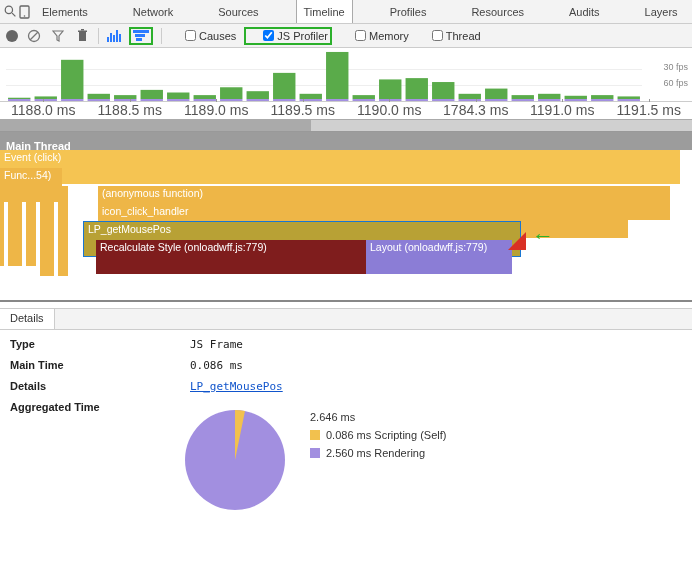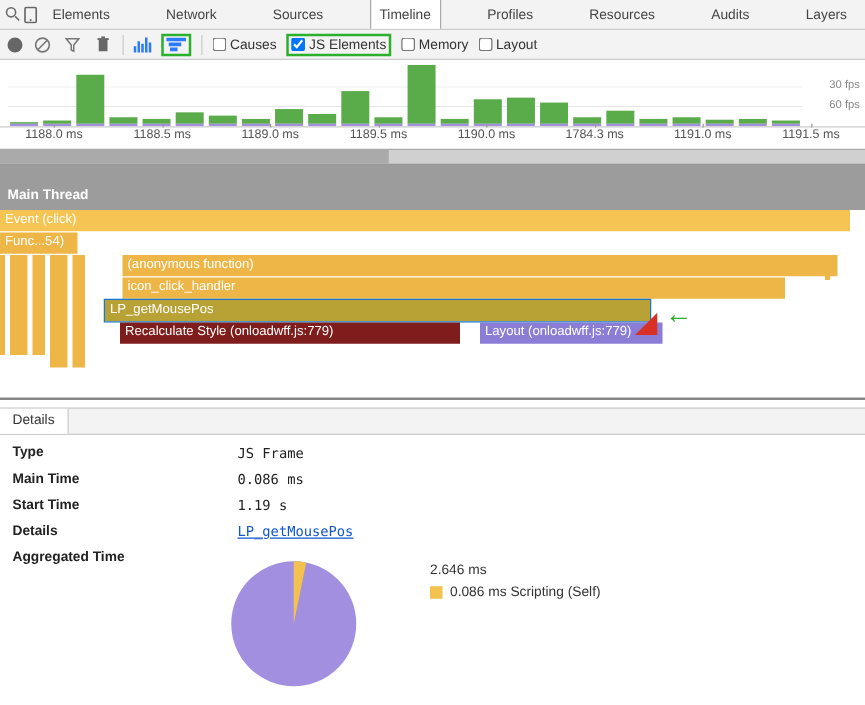--- a/index.html
+++ b/index.html
@@ -10,42 +10,42 @@
 .topbar .tab { padding: 0 7px; display: flex; align-items: center; color: #444; cursor: pointer; border-left: 1px solid transparent; border-right: 1px solid transparent; }
 .topbar .tab.active { border-left: 1px solid #aaa; border-right: 1px solid #aaa; background: #fff; font-weight: 400; }
 .topbar .spacer { flex: 1; }
 .toolbar { height: 24px; border-bottom: 1px solid #ccc; display: flex; align-items: center; padding: 0 6px; gap: 8px; background: #f3f3f3; }
 .toolbar .circle { width: 12px; height: 12px; border-radius: 50%; background: #666; }
 .toolbar .ico { width: 16px; height: 16px; display: flex; align-items: center; justify-content: center; color: #666; cursor: pointer; }
 .toolbar .sep { width: 1px; height: 16px; background: #ccc; }
 .toolbar .bars { display: flex; gap: 1px; align-items: flex-end; height: 12px; }
 .toolbar .bars span { width: 2px; background: #2b7bff; }
 .hlbox { border: 2px solid #2bb02b; padding: 1px 2px; display: flex; align-items: center; gap: 2px; }
-.chk { display: inline-flex; align-items: center; gap: 3px; cursor: pointer; }
+.chk { display: inline-flex; align-items: center; gap: 3px; cursor: pointer; margin-left: 15px; }
 .chk input { width: 11px; height: 11px; margin: 0; }
 .overview { height: 72px; border-bottom: 1px solid #aaa; position: relative; background: #fff; }
 .overview .chartarea { position: absolute; left: 6px; right: 50px; top: 2px; bottom: 18px; }
 .overview .fpsline { position: absolute; right: 4px; font-size: 9px; color: #888; }
 .overview .ruler { position: absolute; left: 0; right: 0; bottom: 0; height: 18px; border-top: 1px solid #ccc; display: flex; }
-.overview .tick { flex: 1; font-size: 10px; color: #555; text-align: center; position: relative; }
+.overview .tick { flex: 1; font-size: 14px; color: #555; text-align: center; position: relative; }
 .overview .tick::before { content: ""; position: absolute; left: 50%; top: -3px; width: 1px; height: 3px; background: #999; }
 .minimap { height: 12px; background: #d0d0d0; border-bottom: 1px solid #999; position: relative; }
 .minimap .sel { position: absolute; left: 0; width: 45%; top: 0; bottom: 0; background: #aaa; }
-.mainthread { height: 18px; background: #9c9c9c; color: #fff; font-weight: bold; padding: 18px 6px; font-size: 11px; }
+.mainthread { height: 18px; background: #9c9c9c; color: #fff; font-weight: bold; padding: 8px 6px; font-size: 11px; }
 .flame { position: relative; height: 152px; background: #fff; overflow: hidden; border-bottom: 2px solid #878787;}
-.flame .row { position: absolute; height: 17px; color: #fff; font-size: 10.5px; padding: 1px 4px; overflow: hidden; white-space: nowrap; }
+.flame .row { position: absolute; height: 34px; color: #fff; font-size: 10.5px; padding: 1px 4px; overflow: hidden; white-space: nowrap; }
 .divider { height: 6px; background: #fff; }
 .details-tabrow { height: 22px; border-top: 1px solid #ccc; border-bottom: 1px solid #ccc; background: #f3f3f3; display: flex; }
 .details-tabrow .dtab { padding: 3px 10px; border-right: 1px solid #ccc; background: #fff; font-weight: 500; }
 .details { padding: 4px 0; }
 .details .drow { display: flex; padding: 4px 10px; }
 .details .dlabel { width: 160px; font-weight: bold; color: #222; }
 .details .dval { font-family: Menlo, Consolas, monospace; font-size: 11px; color: #222; margin-left: 20px; }
 .details .dval.link { color: #1155cc; text-decoration: underline; cursor: pointer; }
-.agg { display: flex; align-items: flex-start; margin-top: 4px; gap: 34px; }
+.agg { display: flex; align-items: flex-start; margin-top: 4px; }
 .pie { width: 110px; height: 110px; position: relative; margin-left: 10px; }
 .legend { margin-left: 20px; font-family: Menlo, Consolas, monospace; font-size: 11px; }
 .legend .lrow { display: flex; align-items: center; gap: 6px; margin: 6px 0; }
 .legend .swatch { width: 10px; height: 10px; }
 svg { display: block; }
 .barfill { fill: #5aab4a; }
 .barpurple { fill: #a28fe0; }
 .arrow { position: absolute; color: #2bb02b; font-size: 22px; font-weight: bold;}
 </style>
 </head>
@@ -148,30 +148,30 @@
       </svg>
     </div>
   <div class="sep"></div>
   <label class="chk">
       <input type="checkbox" style="">
       <span>Causes</span>
     </label>
   <div class="hlbox">
       <label class="chk">
         <input type="checkbox" checked="" style="">
-        <span>JS Elements</span>
+        <span>JS Profiler</span>
       </label>
     </div>
   <label class="chk">
       <input type="checkbox" style="">
       <span>Memory</span>
     </label>
   <label class="chk">
       <input type="checkbox" style="">
-      <span>Layout</span>
+      <span>Thread</span>
     </label>
 </div>
 
 <div class="overview">
   <div class="chartarea">
       <svg id="ovsvg" width="100%" height="100%" viewBox="0 0 310 52" preserveAspectRatio="none">
         <line x1="0" y1="20" x2="310" y2="20" stroke="#ddd" stroke-width="0.5"></line>
         <line x1="0" y1="36" x2="310" y2="36" stroke="#ddd" stroke-width="0.5"></line>
         <rect x="1" y="48.666666666666664" width="10.916666666666666" height="1.3333333333333333" class="barfill"></rect>
         <rect x="1" y="50" width="10.916666666666666" height="2" class="barpurple"></rect>
@@ -242,21 +242,21 @@
   </div>
 <div class="mainthread">Main Thread</div>
 
 <div class="flame">
   <div class="row" style="left:0;width:680px;top:0;background:#f5c452">Event (click)</div>
   <div class="row" style="left:0;width:62px;top:18px;background:#eeb647">Func...54)</div>
   <div class="row" style="left:98px;width:572px;top:36px;background:#eeb647">(anonymous function)</div>
   <div class="row" style="left:98px;width:530px;top:54px;background:#eeb647">icon_click_handler</div>
   <div class="row" style="left:84px;width:436px;top:72px;background:#b8a135;outline:1.5px solid #1976d2">LP_getMousePos</div>
   <div class="row" style="left:96px;width:272px;top:90px;background:#7f1d1d">Recalculate Style (onloadwff.js:779)</div>
-  <div class="row" style="left:384px;width:146px;top:90px;background:#8b7dd6">Layout (onloadwff.js:779)</div>
+  <div class="row" style="left:366px;width:146px;top:90px;background:#8b7dd6">Layout (onloadwff.js:779)</div>
   <svg style="position:absolute;left:508px;top:82px" width="18" height="18">
       <path d="M0 18 L18 18 L18 0 Z" fill="#d93025"></path>
     </svg>
 
   <div style="position:absolute;left:0;top:36px;width:4px;height:80px;background:#eeb647"></div>
   <div style="position:absolute;left:8px;top:36px;width:14px;height:80px;background:#eeb647"></div>
   <div style="position:absolute;left:26px;top:36px;width:10px;height:80px;background:#eeb647"></div>
   <div style="position:absolute;left:40px;top:36px;width:14px;height:90px;background:#eeb647"></div>
   <div style="position:absolute;left:58px;top:36px;width:10px;height:90px;background:#eeb647"></div>
   <div style="position:absolute;left:660px;top:36px;width:4px;height:20px;background:#eeb647"></div>
@@ -269,24 +269,20 @@
   <div class="dtab">Details</div>
 </div>
 <div class="details">
   <div class="drow">
       <div class="dlabel">Type</div>
       <div class="dval">JS Frame</div>
     </div>
   <div class="drow">
       <div class="dlabel">Main Time</div>
       <div class="dval">0.086 ms</div>
-    </div>
-  <div class="drow">
-      <div class="dlabel">Start Time</div>
-      <div class="dval">1.19 s</div>
     </div>
   <div class="drow">
       <div class="dlabel">Details</div>
       <div class="dval link">LP_getMousePos</div>
     </div>
   <div class="drow" style="align-items:flex-start">
     <div class="dlabel">Aggregated Time</div>
     <div class="agg">
       <div class="pie">
         <svg width="110" height="110" viewBox="0 0 110 110">
@@ -295,16 +291,20 @@
         </svg>
       </div>
       <div class="legend">
         <div class="lrow">
             <span>2.646 ms</span>
           </div>
         <div class="lrow">
             <span class="swatch" style="background:#f2c14e"></span>
             <span>0.086 ms Scripting (Self)</span>
           </div>
+        <div class="lrow">
+            <span class="swatch" style="background:#a28fe0"></span>
+            <span>2.560 ms Rendering</span>
+          </div>
       </div>
     </div>
   </div>
 </div>
 
 </body></html>

